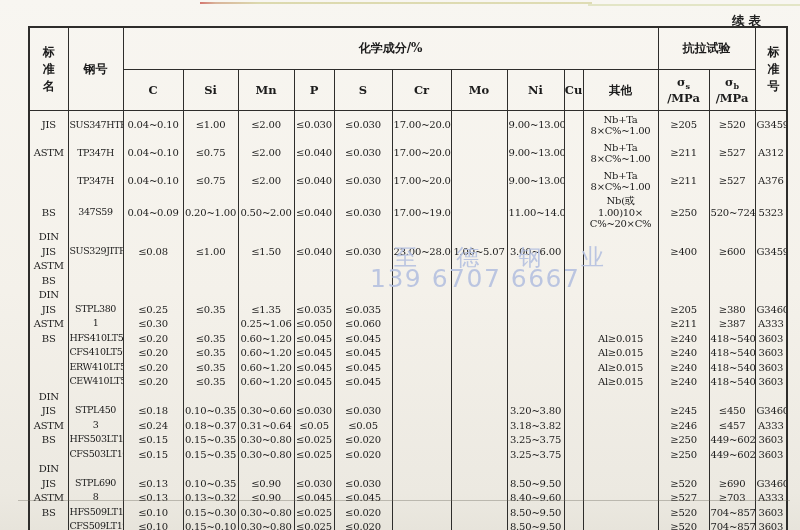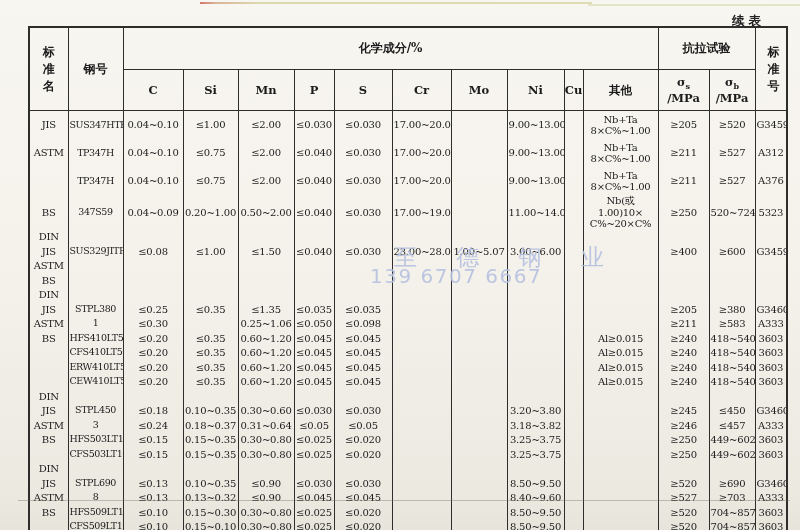--- a/index.html
+++ b/index.html
@@ -28,21 +28,21 @@
      border-top:none;border-bottom:none;overflow:hidden;}
   tbody tr.tall td{height:28px;}
   tbody td:nth-child(2){font-size:9.5px;letter-spacing:-0.4px;}
   tbody td:nth-child(12){font-size:10px;letter-spacing:-0.3px;text-align:center;}
   sub{font-size:8px;}
   .sigma-th{font-weight:700;}
   
   .wm{position:absolute;color:#b5c1e0;pointer-events:none;z-index:6;opacity:.9;
       font-family:"DejaVu Sans","Liberation Sans",sans-serif;}
   .wm1{left:394px;top:242px;font-size:23px;letter-spacing:16px;font-weight:400;}
-  .wm2{left:370px;top:264px;font-size:20px;letter-spacing:1.5px;font-weight:400;}
+  .wm2{left:370px;top:264px;font-size:25px;letter-spacing:1.5px;font-weight:400;}
   
   .fold-line{position:absolute;left:18px;top:500px;width:772px;height:1px;
     background:rgba(110,104,94,.38);}
 </style>
 </head>
 <body>
 
 <div class="scanline-a"></div>
 <div class="scanline-b"></div>
 
@@ -265,28 +265,28 @@
           <td>≥380</td>
           <td>G3460</td>
         </tr>
         <tr>
           <td>ASTM</td>
           <td>1</td>
           <td>≤0.30</td>
           <td></td>
           <td>0.25~1.06</td>
           <td>≤0.050</td>
-          <td>≤0.098</td>
+          <td>≤0.060</td>
           <td></td>
           <td></td>
           <td></td>
           <td></td>
           <td></td>
           <td>≥211</td>
-          <td>≥583</td>
+          <td>≥387</td>
           <td>A333</td>
         </tr>
         <tr>
           <td>BS</td>
           <td>HFS410LT50</td>
           <td>≤0.20</td>
           <td>≤0.35</td>
           <td>0.60~1.20</td>
           <td>≤0.045</td>
           <td>≤0.045</td>

